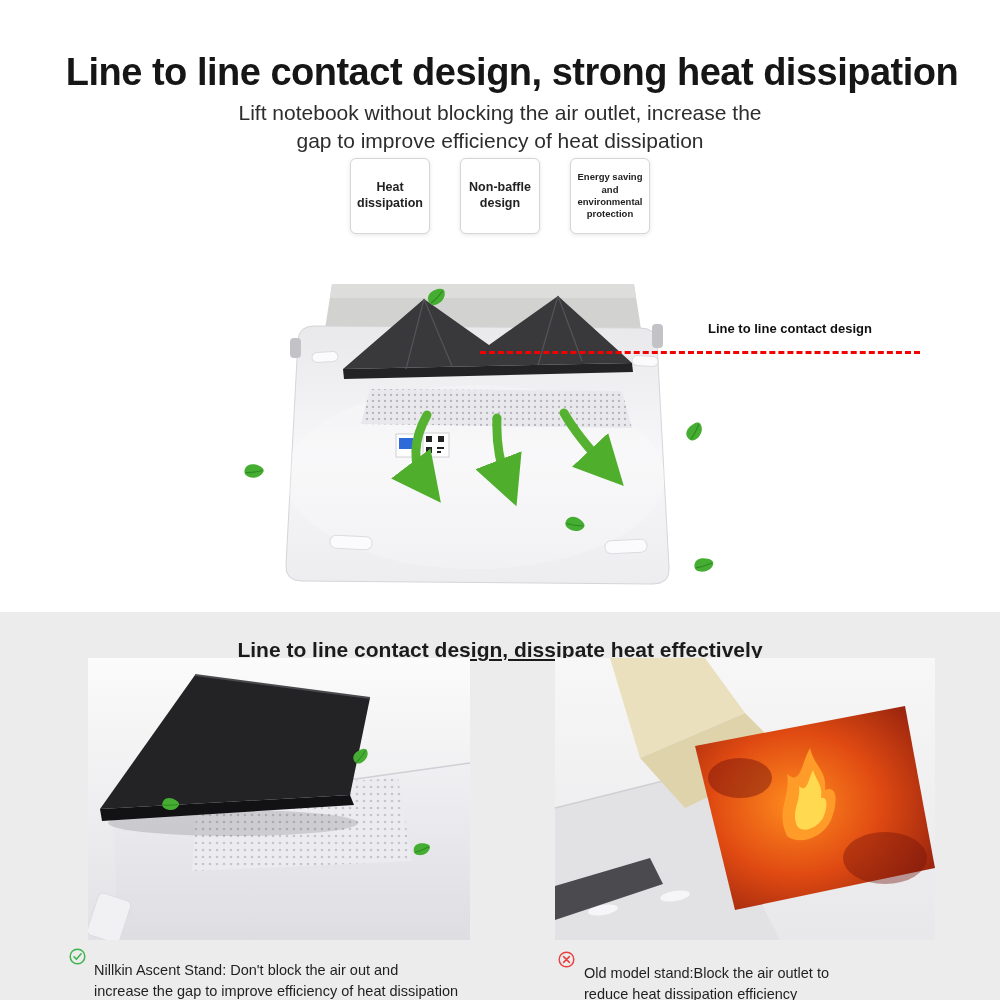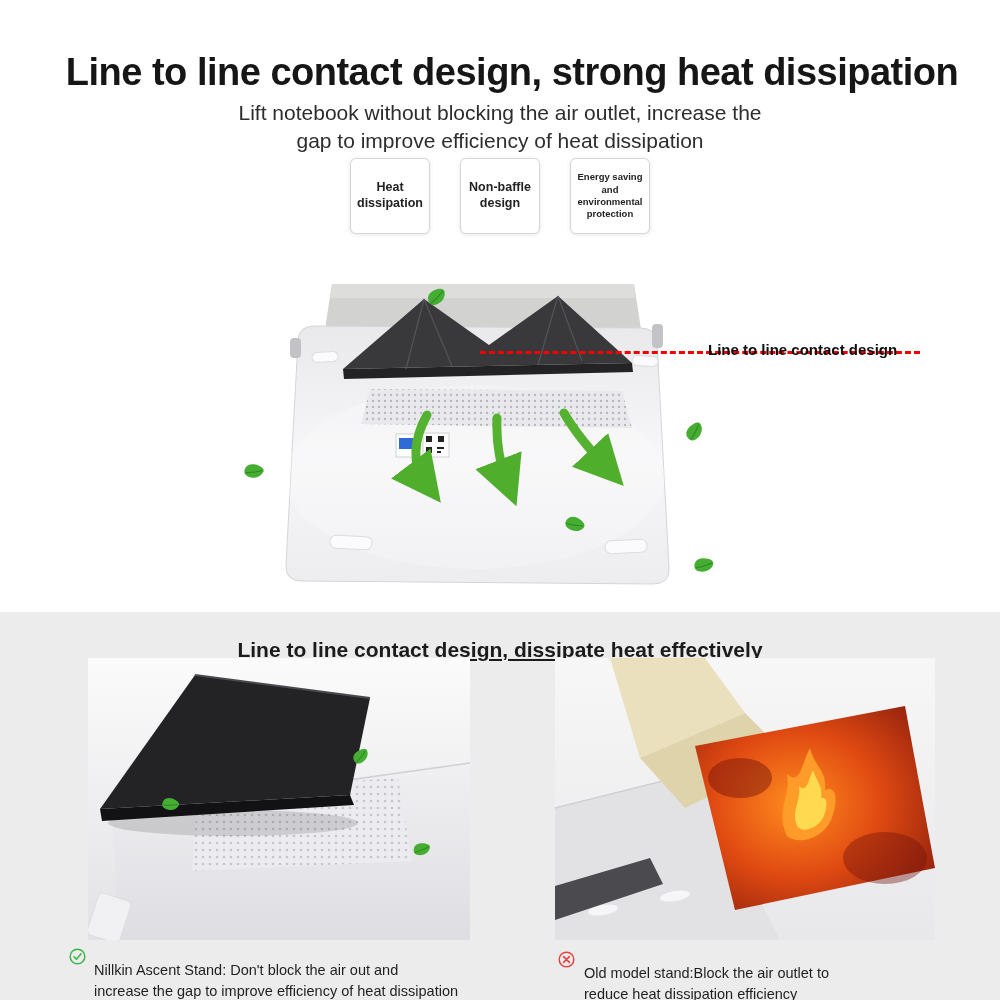--- a/index.html
+++ b/index.html
@@ -14,21 +14,21 @@
   .badge{width:74px;height:70px;border:1px solid #d6d6d6;border-radius:6px;background:#fff;
          display:flex;align-items:center;justify-content:center;text-align:center;
          font-weight:700;color:#222;font-size:12.5px;line-height:1.25;
          box-shadow:0 1px 4px rgba(0,0,0,.10);padding:2px;}
   .badge.small{font-size:9.5px;line-height:1.3;}
 
   .illustration{position:absolute;left:220px;top:272px;width:560px;height:340px;}
 
   .callout-line{position:absolute;left:480px;top:351px;width:440px;height:0;
                 border-top:3px dashed #f30000;z-index:5;}
-  .callout-label{position:absolute;left:708px;top:341px;font-size:15px;font-weight:700;
+  .callout-label{position:absolute;left:708px;top:321px;font-size:13px;font-weight:700;
                  color:#101010;z-index:6;}
 
   .section2{position:absolute;left:0;top:612px;width:1000px;height:388px;background:#ececec;}
   .heading2{position:absolute;top:621px;left:0;width:100%;text-align:center;
             font-weight:700;font-size:21px;color:#1b1b1b;text-decoration:underline;}
 
   .photo{position:absolute;top:658px;height:282px;}
   .photo.left{left:88px;width:382px;}
   .photo.right{left:555px;width:380px;}
   .photo svg{display:block;}

